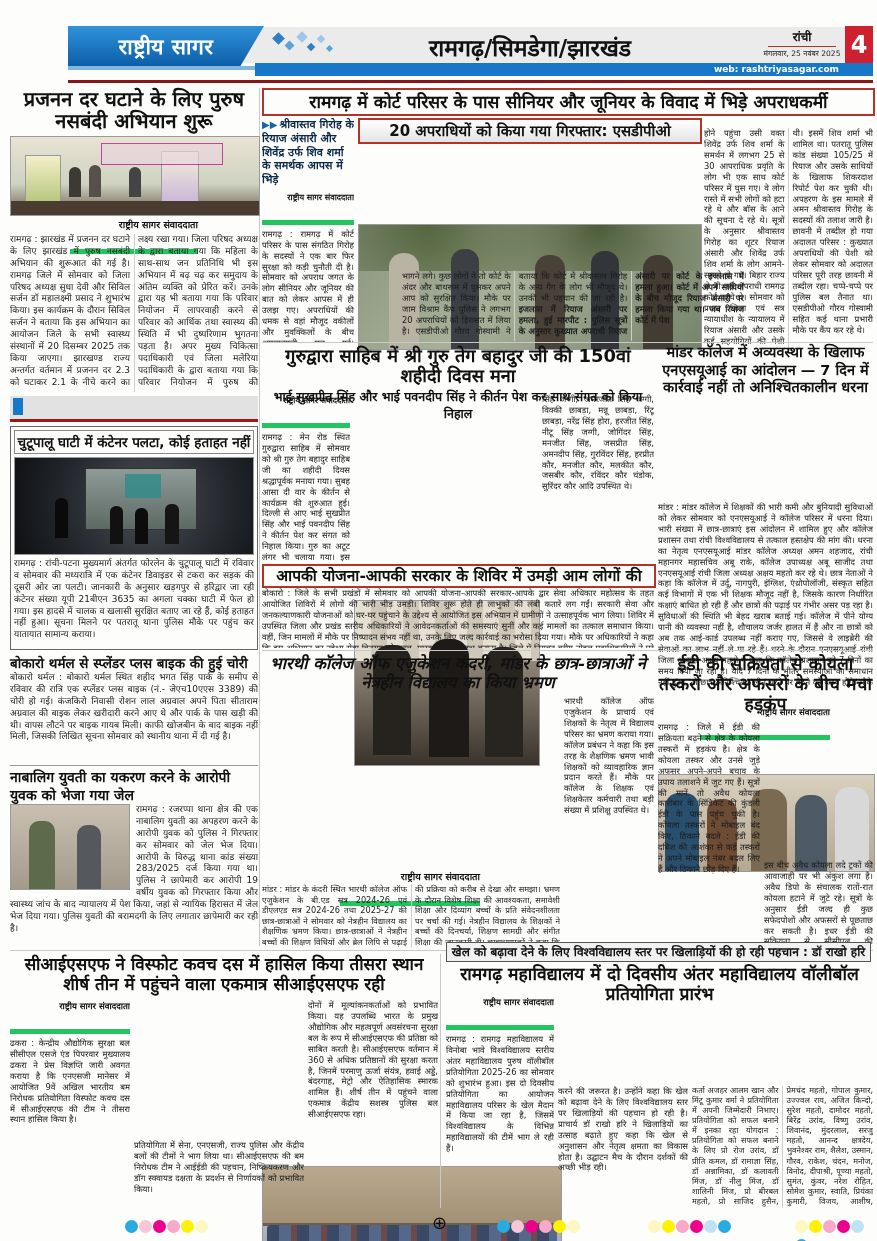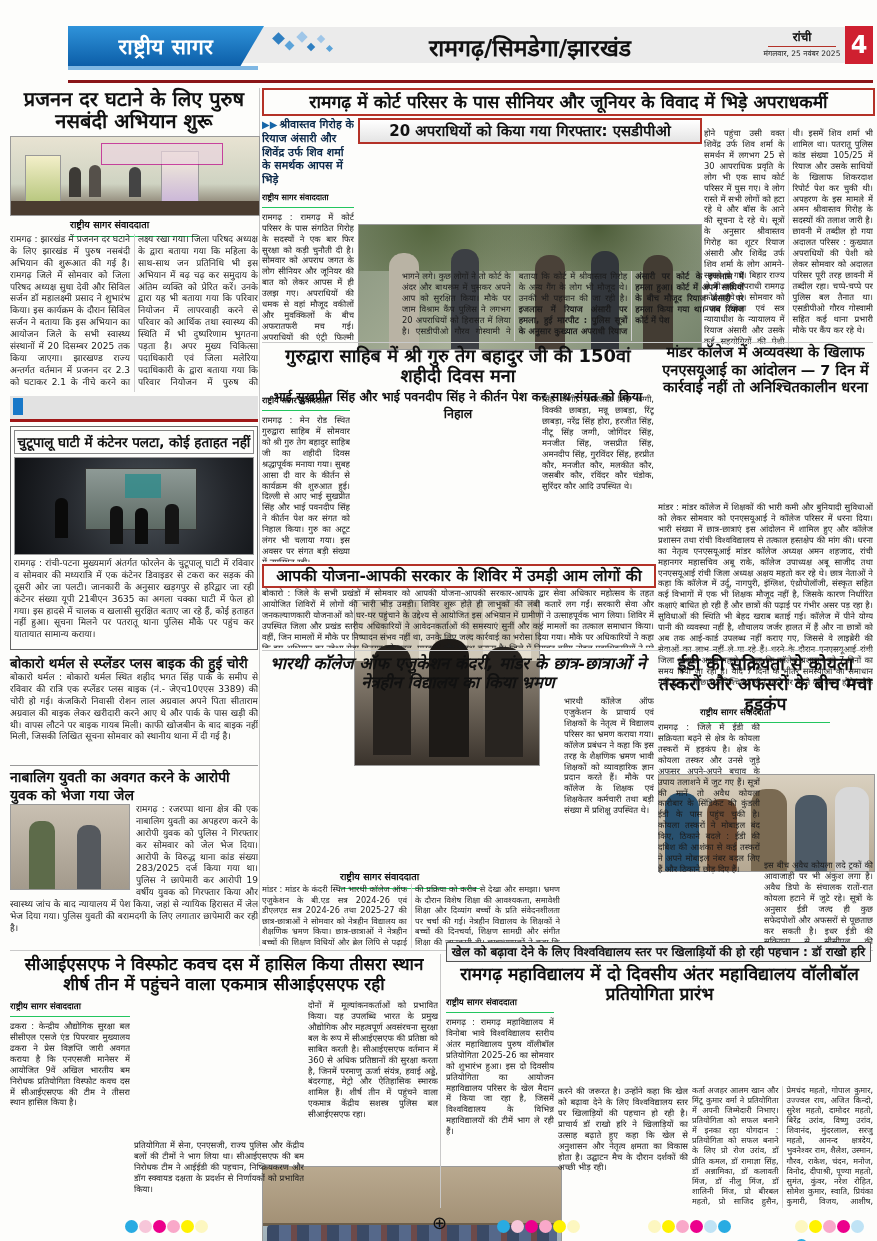--- a/index.html
+++ b/index.html
@@ -2,21 +2,21 @@
 <html lang="hi"><head>
 <meta charset="utf-8">
 <style>
   html,body{margin:0;padding:0;}
   body{background:#ffffff;font-family:"DejaVu Sans","Liberation Sans",sans-serif;}
   #page{position:relative;width:877px;height:1241px;background:#fdfdfb;overflow:hidden;}
   .abs{position:absolute;}
   .hl{font-weight:bold;color:#111;text-align:center;}
   .body-txt{font-size:9px;line-height:1.32;color:#1c1c1c;text-align:justify;word-break:break-word;}
   .body-sm{font-size:8.4px;line-height:1.3;color:#1c1c1c;text-align:justify;word-break:break-word;}
-  .byline{font-size:9.5px;font-weight:bold;text-align:left;color:#111;border-bottom:1px solid #22c55e;padding-bottom:5px;}
+  .byline{font-size:9.5px;font-weight:bold;text-align:right;color:#111;border-bottom:5px solid #22c55e;padding-bottom:18px;}
   .cols2{column-count:2;column-gap:8px;column-rule:1px solid #cfcfcf;}
   .cols3{column-count:3;column-gap:8px;column-rule:1px solid #cfcfcf;}
   .photo{position:relative;overflow:hidden;border:1px solid #9a9a9a;}
   .sep-v{background:#c9c9c9;width:1px;}
   .sep-h{background:#c9c9c9;height:1px;}
   .regdot{display:inline-block;width:13px;height:13px;border-radius:50%;margin-right:1px;vertical-align:middle;}
   .boxed-red{border:2px solid #b43228;}
   .kicker-arrow{color:#1565a7;font-size:10px;margin-right:2px;}
 </style>
 </head>
@@ -39,20 +39,23 @@
   </div>
   <div class="abs hl" style="left:360px;top:31px;width:340px;font-size:23px;">रामगढ़/सिमडेगा/झारखंड</div>
   <div class="abs" style="left:762px;top:28px;width:80px;height:33px;text-align:center;">
     <div style="font-size:12px;font-weight:bold;color:#111;">रांची</div>
     <div style="height:1px;background:#b43228;margin:1px 6px;"></div>
     <div style="font-size:7.5px;color:#222;">मंगलवार, 25 नवंबर 2025</div>
   </div>
   <div class="abs" style="left:845px;top:26px;width:28px;height:38px;background:#cf2030;display:flex;align-items:center;justify-content:center;">
     <span style="color:#fff;font-size:24px;font-weight:bold;">4</span>
   </div>
+  <div class="abs" style="left:255px;top:63px;width:618px;height:13px;background:#1878c8;">
+    <span style="position:absolute;right:34px;top:1px;color:#fff;font-size:9px;font-weight:bold;">web: rashtriyasagar.com</span>
+  </div>
   <div class="abs" style="left:68px;top:80px;width:805px;height:3px;background:#8a1518;"></div>
 
   <div class="abs sep-v" style="left:259px;top:88px;height:858px;"></div>
 
   <div class="abs hl" style="left:10px;top:88px;width:248px;font-size:20px;line-height:1.12;">प्रजनन दर घटाने के लिए पुरुष नसबंदी अभियान शुरू</div>
   <div class="abs photo" style="left:10px;top:136px;width:248px;height:78px;background:linear-gradient(180deg,#e8e3d2 0%,#cfd3c2 60%,#6b5d4e 100%);">
     <div style="position:absolute;left:14px;top:18px;width:34px;height:46px;background:linear-gradient(180deg,#f3efc9,#b8c77f);border:1px solid #999;"></div>
     <div style="position:absolute;left:150px;top:14px;width:36px;height:50px;background:linear-gradient(180deg,#f5f0da,#cbb7d8);border:1px solid #999;"></div>
     <div style="position:absolute;left:90px;top:6px;width:120px;height:20px;background:#e9d4de;border:1px solid #b08;opacity:0.7;"></div>
     <div style="position:absolute;left:58px;top:30px;width:12px;height:30px;background:#3d3a36;border-radius:6px 6px 0 0;"></div>
@@ -78,21 +81,21 @@
       <div style="position:absolute;left:95px;top:48px;width:13px;height:38px;background:#111;border-radius:6px 6px 0 0;"></div>
       <div style="position:absolute;left:120px;top:50px;width:13px;height:36px;background:#0c0c0c;border-radius:6px 6px 0 0;"></div>
       <div style="position:absolute;left:150px;top:46px;width:14px;height:40px;background:#151515;border-radius:6px 6px 0 0;"></div>
     </div>
     <div class="body-txt" style="margin:3px;height:92px;overflow:hidden;">रामगढ़ : रांची-पटना मुख्यमार्ग अंतर्गत फोरलेन के चुटूपालू घाटी में रविवार व सोमवार की मध्यरात्रि में एक कंटेनर डिवाइडर से टकरा कर सड़क की दूसरी ओर जा पलटी। जानकारी के अनुसार खड़गपुर से हरिद्वार जा रही कंटेनर संख्या यूपी 21बीएन 3635 का अगला चक्का घाटी में फेल हो गया। इस हादसे में चालक व खलासी सुरक्षित बताए जा रहे हैं, कोई हताहत नहीं हुआ। सूचना मिलने पर पतरातू थाना पुलिस मौके पर पहुंच कर यातायात सामान्य कराया।</div>
   </div>
 
   <div class="abs" style="left:10px;top:654px;width:248px;font-size:13.5px;font-weight:bold;color:#111;">बोकारो थर्मल से स्प्लेंडर प्लस बाइक की हुई चोरी</div>
   <div class="abs body-txt" style="left:10px;top:672px;width:248px;height:90px;overflow:hidden;">बोकारो थर्मल : बोकारो थर्मल स्थित शहीद भगत सिंह पार्क के समीप से रविवार की रात्रि एक स्प्लेंडर प्लस बाइक (नं.- जेएच10एएस 3389) की चोरी हो गई। कंजकिरो निवासी रोशन लाल अग्रवाल अपने पिता सीताराम अग्रवाल की बाइक लेकर खरीदारी करने आए थे और पार्क के पास खड़ी की थी। वापस लौटने पर बाइक गायब मिली। काफी खोजबीन के बाद बाइक नहीं मिली, जिसकी लिखित सूचना सोमवार को स्थानीय थाना में दी गई है।</div>
 
-  <div class="abs" style="left:10px;top:765px;width:248px;font-size:14px;font-weight:bold;line-height:1.25;color:#111;border-top:1px solid #999;padding-top:3px;">नाबालिग युवती का अवगत करने के आरोपी युवक को भेजा गया जेल</div>
+  <div class="abs" style="left:10px;top:765px;width:248px;font-size:14px;font-weight:bold;line-height:1.25;color:#111;border-top:1px solid #999;padding-top:3px;">नाबालिग युवती का यकरण करने के आरोपी युवक को भेजा गया जेल</div>
   <div class="abs" style="left:10px;top:804px;width:248px;height:142px;overflow:hidden;">
     <div class="photo" style="float:left;width:118px;height:84px;margin:0 6px 3px 0;background:linear-gradient(180deg,#c9c0b2 0%,#a39a8c 100%);">
       <div style="position:absolute;left:18px;top:16px;width:26px;height:68px;background:#5d6b4a;border-radius:10px 10px 0 0;"></div>
       <div style="position:absolute;left:66px;top:20px;width:24px;height:64px;background:#55595e;border-radius:10px 10px 0 0;"></div>
     </div>
     <div class="body-txt">रामगढ़ : रजरप्पा थाना क्षेत्र की एक नाबालिग युवती का अपहरण करने के आरोपी युवक को पुलिस ने गिरफ्तार कर सोमवार को जेल भेज दिया। आरोपी के विरुद्ध थाना कांड संख्या 283/2025 दर्ज किया गया था। पुलिस ने छापेमारी कर आरोपी 19 वर्षीय युवक को गिरफ्तार किया और स्वास्थ्य जांच के बाद न्यायालय में पेश किया, जहां से न्यायिक हिरासत में जेल भेज दिया गया। पुलिस युवती की बरामदगी के लिए लगातार छापेमारी कर रही है।</div>
   </div>
 
   <div class="abs hl" style="left:262px;top:88px;width:609px;height:24px;border:2px solid #b43228;font-size:17.5px;line-height:24px;overflow:hidden;">रामगढ़ में कोर्ट परिसर के पास सीनियर और जूनियर के विवाद में भिड़े अपराधकर्मी</div>
 

